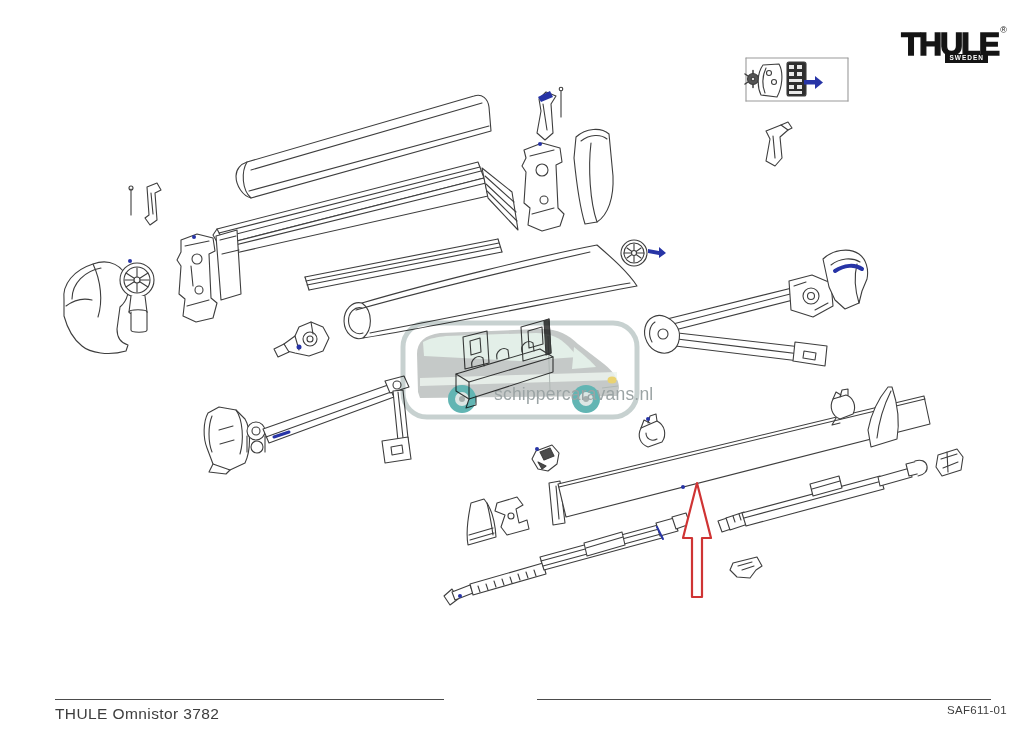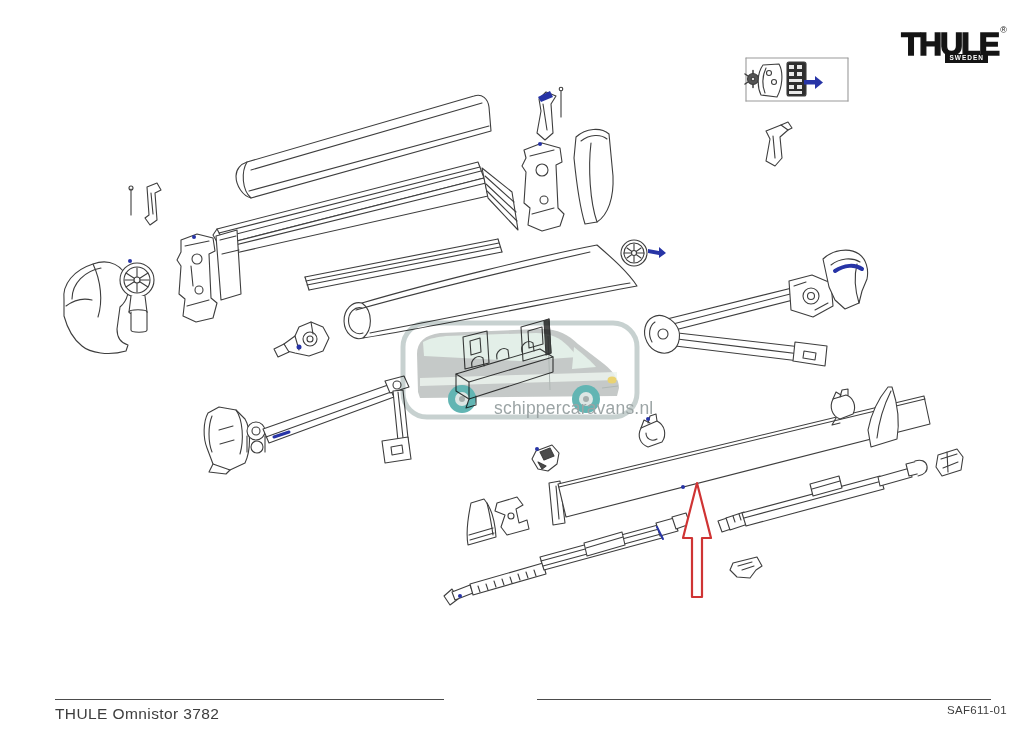--- a/index.html
+++ b/index.html
@@ -11,21 +11,21 @@
   .logo-word{position:relative;display:inline-block;}
   .logo-word .word{font-weight:bold;font-size:32px;letter-spacing:-2px;color:#141414;
        -webkit-text-stroke:1.4px #141414;line-height:1;}
   .logo-word .reg{position:absolute;right:-9px;top:-3px;font-size:9px;color:#141414;
        -webkit-text-stroke:0;}
   .logo-sub{position:absolute;right:10px;bottom:-3px;background:#141414;color:#ffffff;
        font-size:6.5px;font-weight:bold;letter-spacing:1px;padding:1.5px 4px;line-height:1;}
   
   .watermark{position:absolute;left:400px;top:320px;width:242px;height:100px;
        mix-blend-mode:multiply;opacity:.8;pointer-events:none;}
-  .wm-text{position:absolute;left:94px;top:78px;font-size:17.5px;letter-spacing:.2px;
+  .wm-text{position:absolute;left:94px;top:64px;font-size:17.5px;letter-spacing:.2px;
        color:#828d8e;white-space:nowrap;}
   
   .rule{position:absolute;top:699px;height:1px;background:#4c4c4c;}
   .rule-left{left:55px;width:389px;}
   .rule-right{left:537px;width:454px;}
   .footer-left{position:absolute;left:55px;top:705px;font-size:15.5px;letter-spacing:.4px;color:#3d3d3d;}
   .footer-right{position:absolute;left:553px;top:704px;width:454px;text-align:right;
        font-size:11.5px;letter-spacing:.3px;color:#3d3d3d;}
 </style>
 </head>

